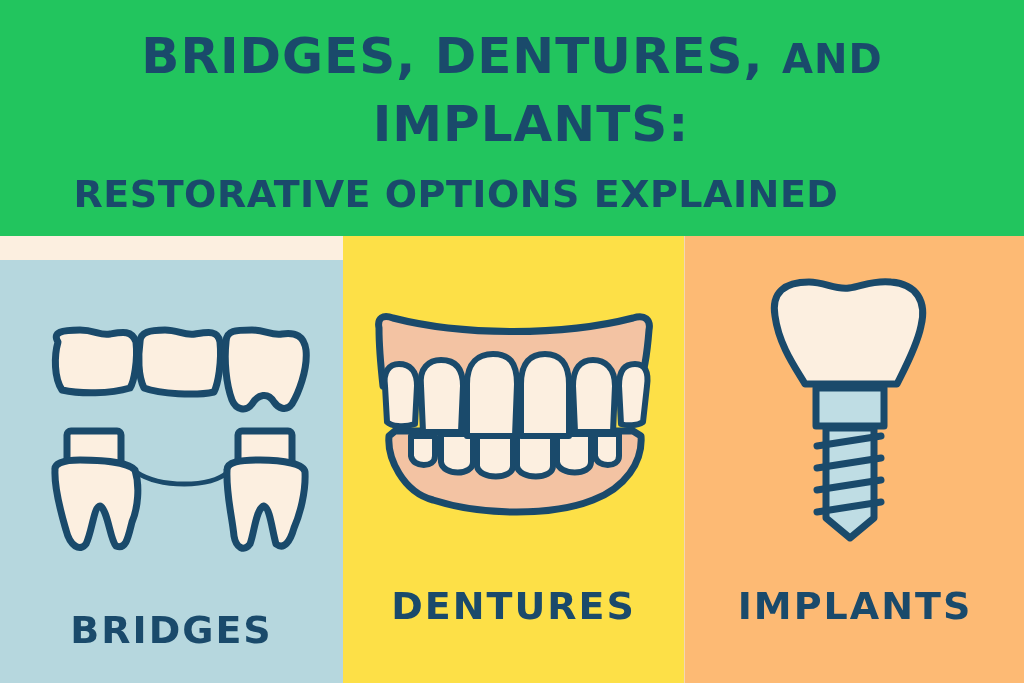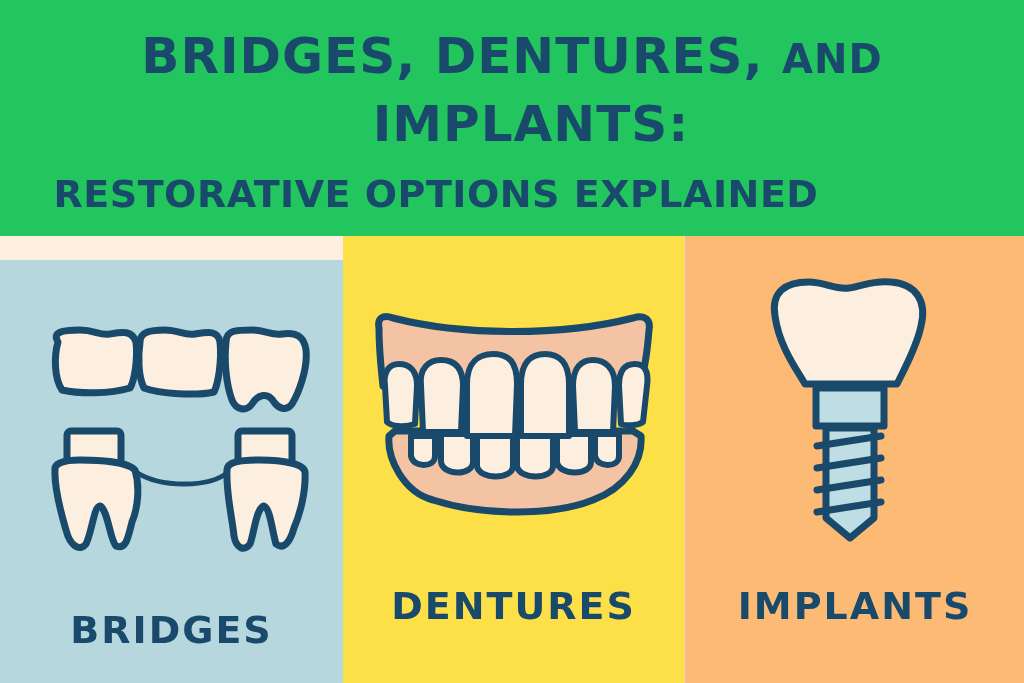--- a/index.html
+++ b/index.html
@@ -1,21 +1,21 @@
 <!DOCTYPE html>
 <html><head>
 <meta charset="utf-8">
 <style>
   html,body{margin:0;padding:0;}
   body{width:1024px;height:683px;overflow:hidden;background:#fcefe0;font-family:"DejaVu Sans","Liberation Sans",sans-serif;color:#1a4a6b;}
   .header{position:absolute;left:0;top:0;width:1024px;height:236px;background:#22c55e;text-align:center;}
   .t1{position:absolute;left:0;width:1024px;top:28px;font-size:50px;font-weight:bold;letter-spacing:1px;line-height:56px;}
   .t1 .small{font-size:40px;}
   .t2{position:absolute;left:0;width:1024px;top:96px;font-size:50px;font-weight:bold;letter-spacing:1px;line-height:56px;padding-left:19px;}
-  .t3{position:absolute;left:0;width:872px;top:172px;font-size:38px;font-weight:bold;letter-spacing:0.5px;line-height:44px;}
+  .t3{position:absolute;left:0;width:872px;top:172px;font-size:38px;font-weight:bold;letter-spacing:0.5px;line-height:44px;padding-left:20px;}
   .panel{position:absolute;top:236px;height:447px;}
   .p1{left:0;width:343px;background:#b6d7de;margin-top:24px;}
   .p2{left:343px;width:341px;background:#fde047;}
   .p3{left:684px;width:340px;background:#fdba74;border-left:1px solid #f3d6b4;}
   .label{position:absolute;left:0;width:100%;top:348px;text-align:center;font-size:38px;font-weight:bold;letter-spacing:2px;color:#1a4a6b;}
   svg{position:absolute;left:0;top:0;}
 </style>
 </head>
 <body>
 

